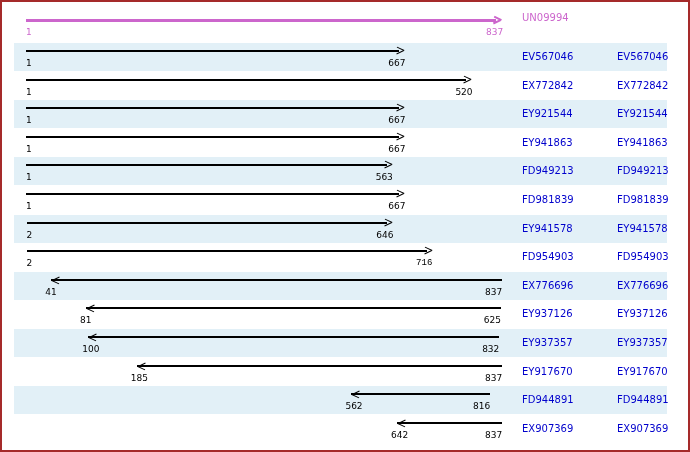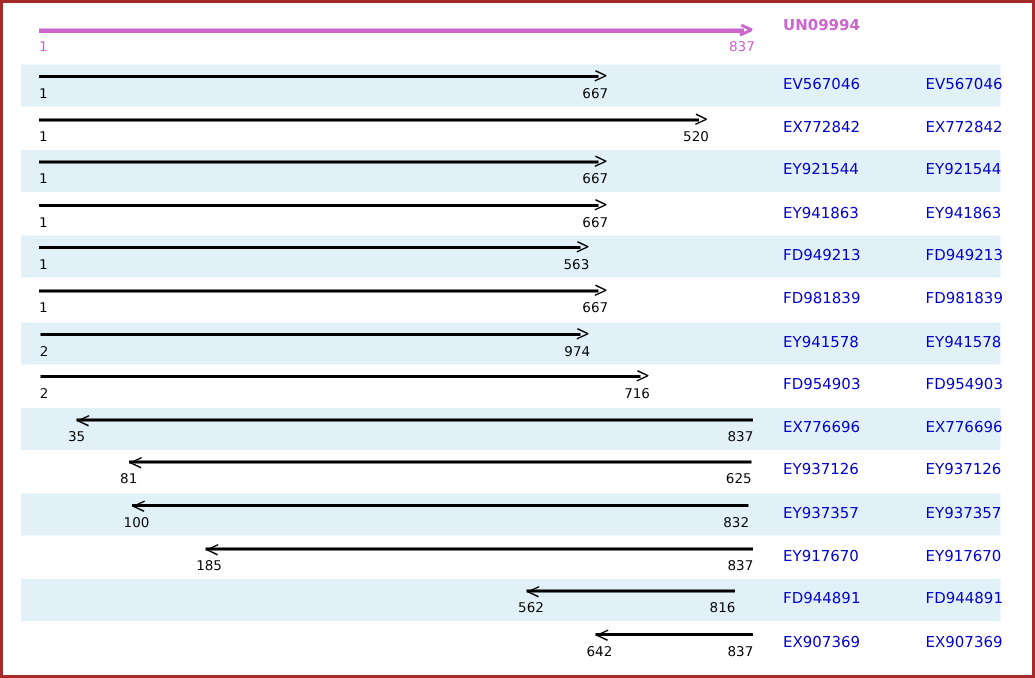--- a/index.html
+++ b/index.html
@@ -63,21 +63,21 @@
 
 <div id="frame">
   <div id="plot">
       <div class="bar query" style="left: 24px; top: 17px; width: 470px;"></div>
       <div class="head q r" style="left: 499px; top: 18.5px;">
         <i></i>
         <i></i>
       </div>
       <div class="coord q" style="left: 24px; top: 25px;">1</div>
       <div class="coord q" style="left: 484px; top: 25px;">837</div>
-      <div class="qlab" style="left: 520px; top: 10px; font-weight: bold;">UN09994</div>
+      <div class="qlab" style="left: 520px; top: 10px;">UN09994</div>
       <div class="band" style="top: 41px;"></div>
       <div style="position: absolute; left: 0px; top: 41px; width: 686px; height: 28.6px;">
         <div class="bar" style="left: 24px; top: 7px; width: 373.206px;"></div>
         <div class="head r" style="left: 402.206px; top: 8px;">
           <i></i>
           <i></i>
         </div>
         <div class="coord" style="left: 24px; top: 15px;">1</div>
         <div class="coord" style="left: 386.206px; top: 15px;">667</div>
         <div class="idlab" style="left: 520px; top: 8px;">EV567046</div>
@@ -141,43 +141,43 @@
         <div class="idlab" style="left: 615px; top: 8px;">FD981839</div>
       </div>
       <div class="band" style="top: 212.6px;"></div>
       <div style="position: absolute; left: 0px; top: 212.6px; width: 686px; height: 28.6px;">
         <div class="bar" style="left: 24.5694px; top: 7px; width: 360.679px;"></div>
         <div class="head r" style="left: 390.249px; top: 8px;">
           <i></i>
           <i></i>
         </div>
         <div class="coord" style="left: 24.5694px; top: 15px;">2</div>
-        <div class="coord" style="left: 374.249px; top: 15px;">974</div>
+        <div class="coord" style="left: 374.249px; top: 15px;">646</div>
         <div class="idlab" style="left: 520px; top: 8px;">EY941578</div>
         <div class="idlab" style="left: 615px; top: 8px;">EY941578</div>
       </div>
       <div style="position: absolute; left: 0px; top: 241.2px; width: 686px; height: 28.6px;">
         <div class="bar" style="left: 24.5694px; top: 7px; width: 400.536px;"></div>
         <div class="head r" style="left: 430.105px; top: 8px;">
           <i></i>
           <i></i>
         </div>
         <div class="coord" style="left: 24.5694px; top: 15px;">2</div>
-        <div class="coord" style="left: 414.105px; top: 15px;">716</div>
+        <div class="coord" style="left: 414.105px; top: 15px; font-family: Liberation Mono, monospace;">716</div>
         <div class="idlab" style="left: 520px; top: 8px;">FD954903</div>
         <div class="idlab" style="left: 615px; top: 8px;">FD954903</div>
       </div>
       <div class="band" style="top: 269.8px;"></div>
       <div style="position: absolute; left: 0px; top: 269.8px; width: 686px; height: 28.6px;">
         <div class="bar" style="left: 49.3589px; top: 7px; width: 450.641px;"></div>
         <div class="head l" style="left: 50.3589px; top: 8px;">
           <i></i>
           <i></i>
         </div>
-        <div class="coord" style="left: 43.3589px; top: 15px;">35</div>
+        <div class="coord" style="left: 43.3589px; top: 15px;">41</div>
         <div class="coord" style="left: 483px; top: 15px;">837</div>
         <div class="idlab" style="left: 520px; top: 8px;">EX776696</div>
         <div class="idlab" style="left: 615px; top: 8px;">EX776696</div>
       </div>
       <div style="position: absolute; left: 0px; top: 298.4px; width: 686px; height: 28.6px;">
         <div class="bar" style="left: 84.0909px; top: 7px; width: 414.77px;"></div>
         <div class="head l" style="left: 85.0909px; top: 8px;">
           <i></i>
           <i></i>
         </div>

